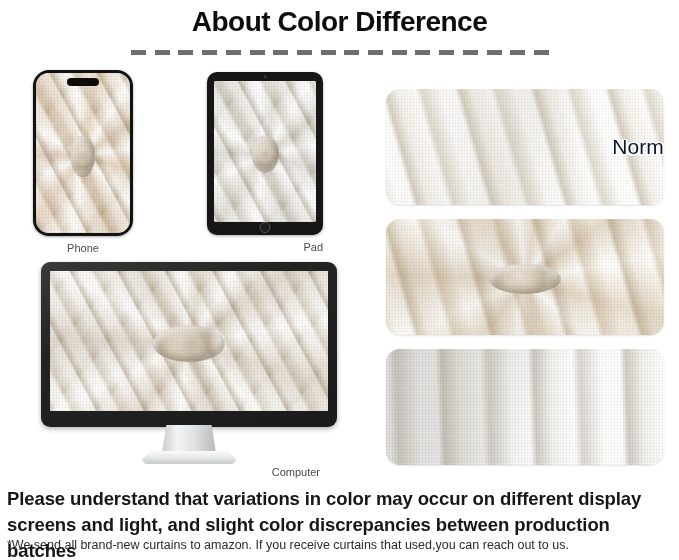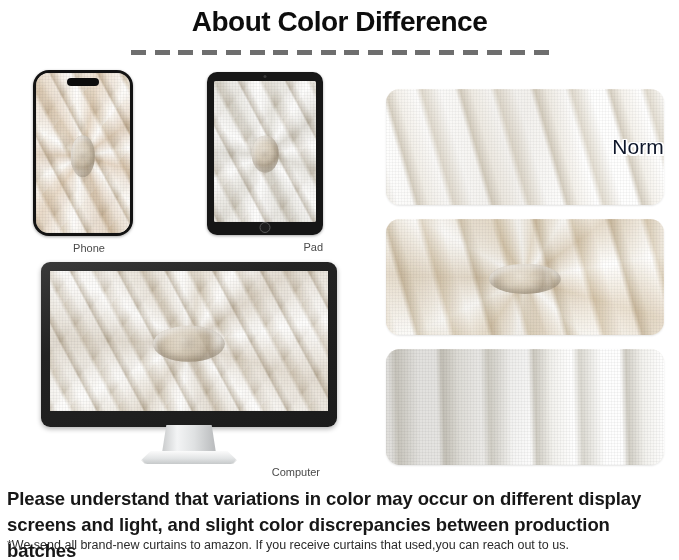--- a/index.html
+++ b/index.html
@@ -165,21 +165,21 @@
     background: #0c0c0c;
     z-index: 5;
   }
   #phone-label, #pad-label, #computer-label {
     position: absolute;
     text-align: center;
     font-size: 11px;
     color: #4a4a4a;
     white-space: nowrap;
   }
-  #phone-label { left: 39px; top: 242px; width: 100px; }
+  #phone-label { left: 33px; top: 242px; width: 100px; }
 
   
   #pad-wrap {
     position: absolute;
     left: 207px;
     top: 72px;
     width: 116px;
     height: 163px;
   }
   #pad-body {

